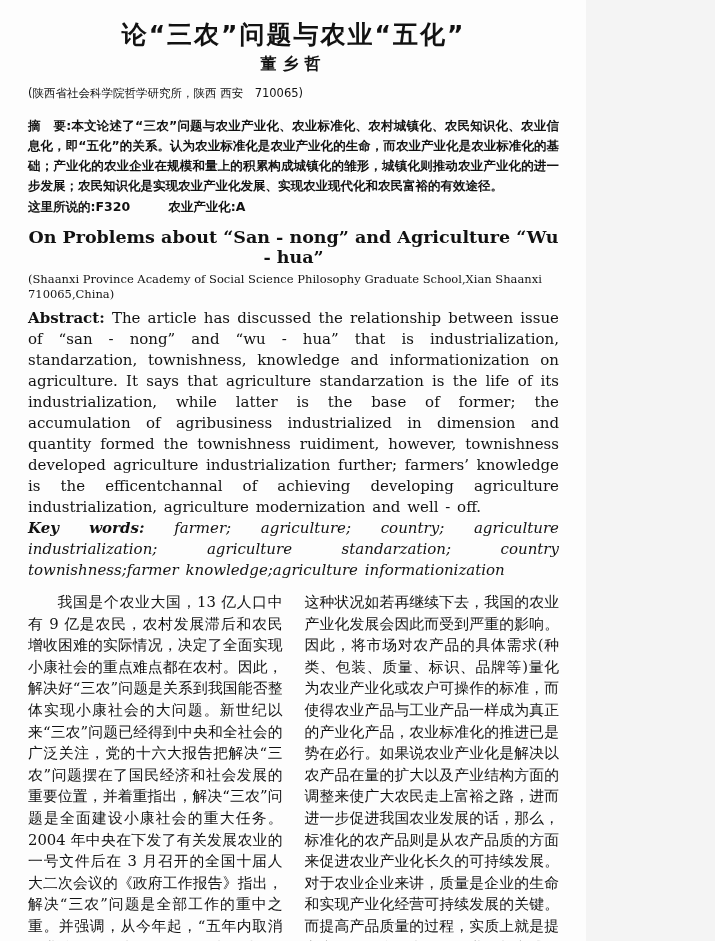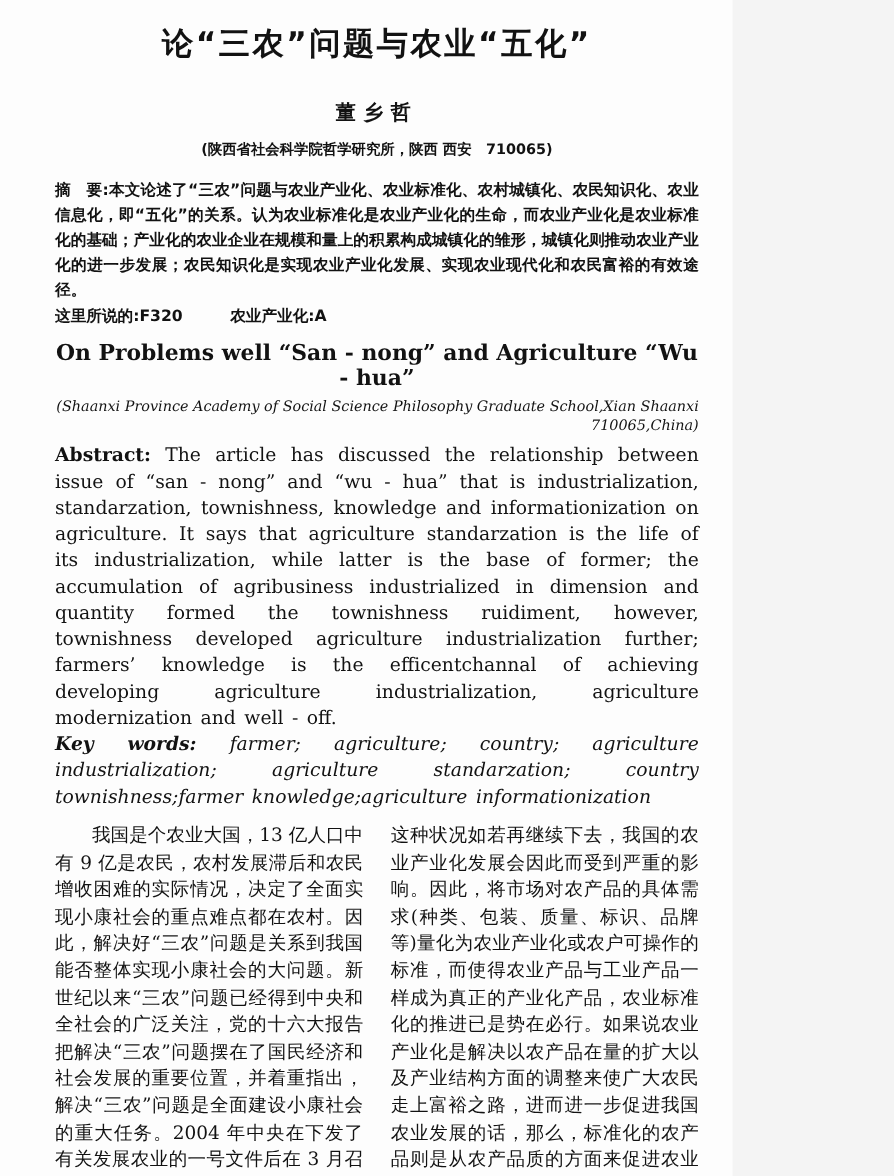--- a/index.html
+++ b/index.html
@@ -5,44 +5,44 @@
   * { box-sizing: border-box; margin: 0; padding: 0; }
   html, body { background: #f4f4f4; }
   body {
     width: 715px; height: 941px;
     font-family: "DejaVu Serif", "Liberation Serif", serif;
     color: #121212;
   }
   .page {
     width: 586px; height: 941px;
     background: #fdfdfd;
-    padding: 10px 27px 0 44px;
+    padding: 10px 27px 0 28px;
     overflow: hidden;
   }
   
   .title-cn {
     text-align: center;
     font-family: "DejaVu Sans", "Liberation Sans", sans-serif;
     font-weight: bold;
     font-size: 25px;
     letter-spacing: 2px;
     margin-top: 8px;
   }
   .author-cn {
     text-align: center;
     font-size: 16px;
     font-weight: bold;
     letter-spacing: 6px;
-    margin-top: 29px;
+    margin-top: 3px;
     font-family: "DejaVu Serif", "Liberation Serif", serif;
   }
   .affil-cn {
-    text-align: center;
+    text-align: left;
     font-family: "DejaVu Sans", "Liberation Sans", sans-serif;
-    font-weight: bold;
+    font-weight: normal;
     font-size: 11.5px;
     margin-top: 11px;
   }
   .cn-block {
     font-family: "DejaVu Sans", "Liberation Sans", sans-serif;
     font-weight: bold;
     font-size: 12.5px;
     line-height: 20px;
     text-align: justify;
   }
@@ -56,24 +56,23 @@
     font-weight: bold;
     font-size: 17.5px;
     margin-top: 10px;
   }
   .author-en {
     text-align: center;
     font-size: 14.5px;
     margin-top: 4px;
   }
   .affil-en {
-    text-align: right;
+    text-align: left;
     font-size: 11.5px;
     margin-top: 5px;
-    font-style: italic;
   }
   .en-block {
     font-size: 15px;
     line-height: 21px;
     text-align: justify;
     word-spacing: 2px;
   }
   .abstract-en { margin-top: 7px; }
   .keywords-en { margin-top: 0; font-style: italic; }
   .lbl-en { font-weight: bold; }
@@ -108,21 +107,21 @@
 
   <div class="author-cn">董乡哲</div>
 
   <div class="affil-cn">(陕西省社会科学院哲学研究所，陕西 西安　710065)</div>
 
   <div class="cn-block abstract-cn"><span>摘　要:</span><span>本文论述了“三农”问题与农业产业化、农业标准化、农村城镇化、农民知识化、农业信息化，即“五化”的关系。认为农业标准化是农业产业化的生命，而农业产业化是农业标准化的基础；产业化的农业企业在规模和量上的积累构成城镇化的雏形，城镇化则推动农业产业化的进一步发展；农民知识化是实现农业产业化发展、实现农业现代化和农民富裕的有效途径。</span></div>
 
 
   <div class="cn-block clc-line"><span>这里所说的:</span><span>F320</span><span class="clc-gap"></span><span>农业产业化:</span><span>A</span></div>
 
-  <h2 class="title-en">On Problems well “San - nong” and Agriculture “Wu - hua”</h2>
+  <h2 class="title-en">On Problems about “San - nong” and Agriculture “Wu - hua”</h2>
 
 
   <div class="affil-en">(Shaanxi Province Academy of Social Science Philosophy Graduate School,Xian Shaanxi　710065,China)</div>
 
   <p class="en-block abstract-en"><span class="lbl-en">Abstract:</span> <span>The article has discussed the relationship between issue of “san - nong” and “wu - hua” that is industrialization, standarzation, townishness, knowledge and informationization on agriculture. It says that agriculture standarzation is the life of its industrialization, while latter is the base of former; the accumulation of agribusiness industrialized in dimension and quantity formed the townishness ruidiment, however, townishness developed agriculture industrialization further; farmers’ knowledge is the efficentchannal of achieving developing agriculture industrialization, agriculture modernization and well - off.</span></p>
 
   <p class="en-block keywords-en"><span class="lbl-en">Key words:</span> <span>farmer; agriculture; country; agriculture industrialization; agriculture standarzation; country townishness;farmer knowledge;agriculture informationization</span></p>
 
   <div class="columns">
 

